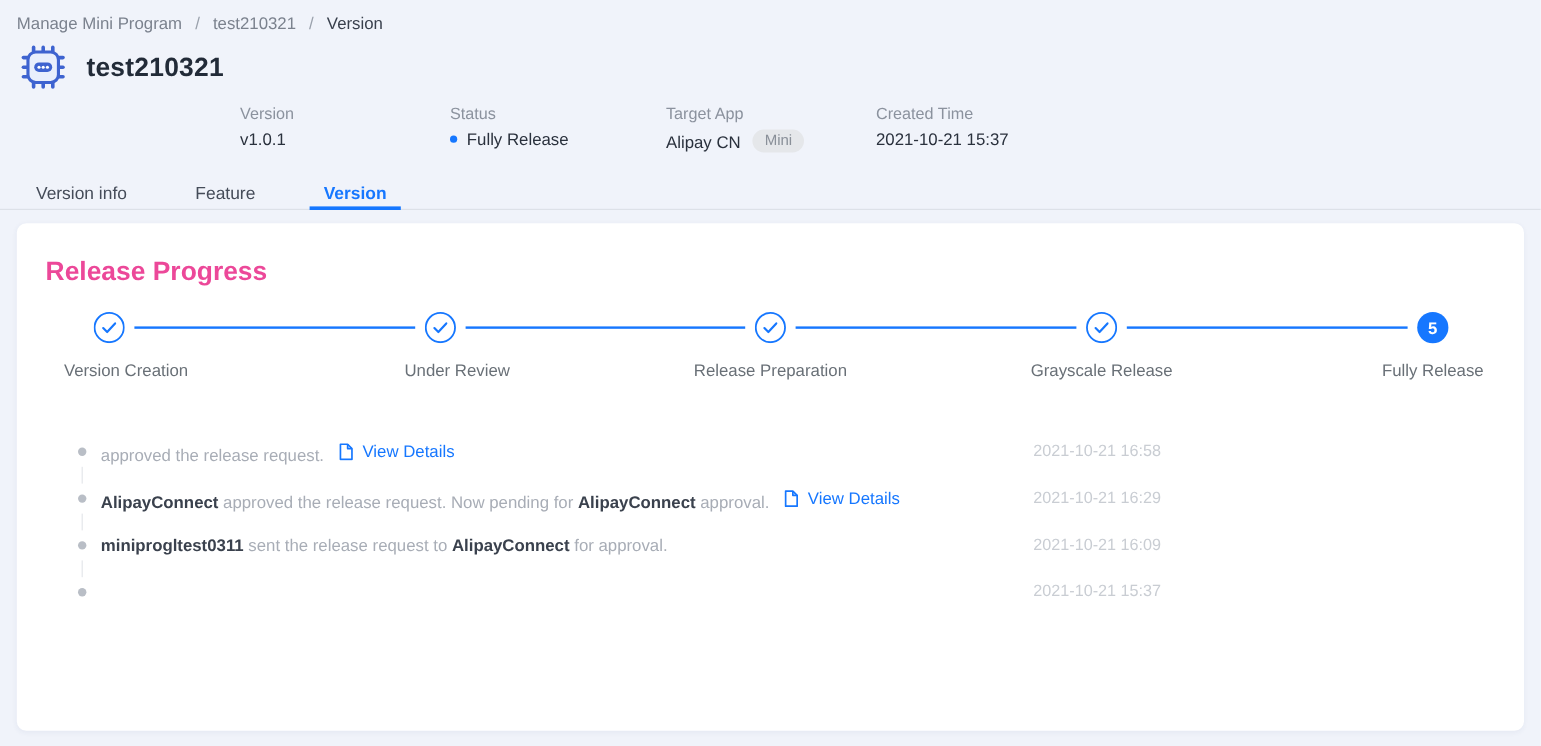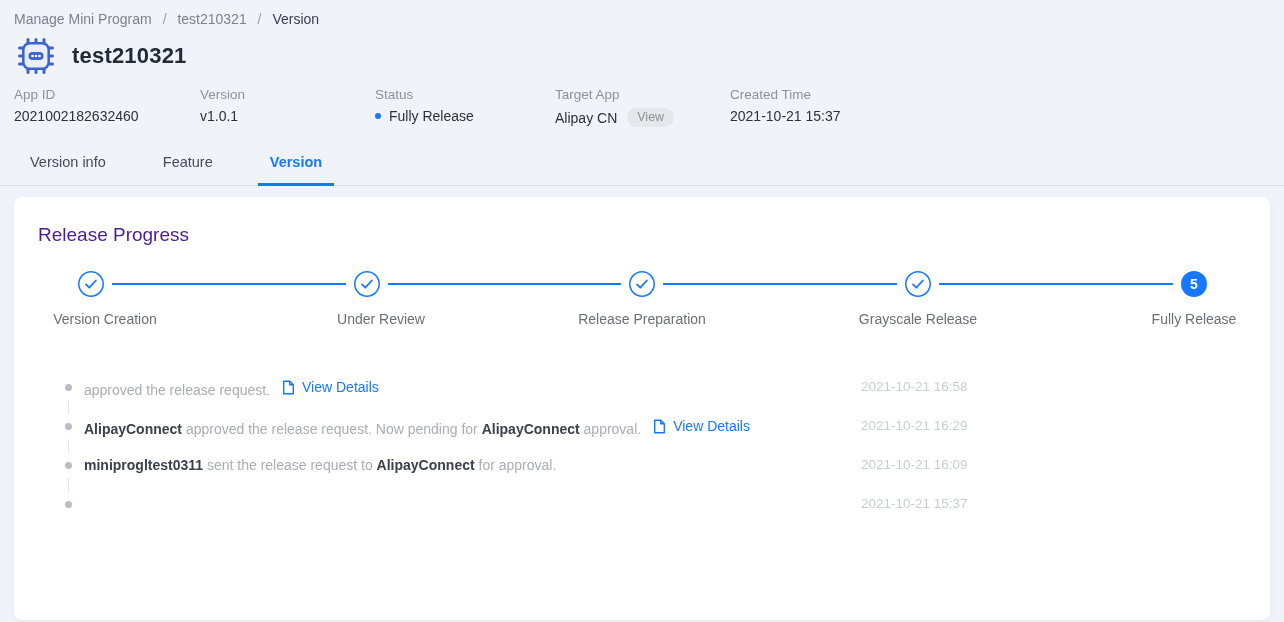--- a/index.html
+++ b/index.html
@@ -29,32 +29,32 @@
     display:inline-block; margin-left:10px; padding:2px 10px 3px;
     background:#e5e7ea; color:#8a9099; font-size:12.5px; border-radius:11px;
   }
 
   
   .tabbar {
     display:flex; column-gap:33px; padding-left:18px; margin-top:21px;
     border-bottom:1px solid #dde1e8;
   }
   .tab {
-    padding:0 12px 13px; font-size:14.5px; color:#454c59; cursor:pointer;
+    padding:0 12px 2px; font-size:14.5px; color:#454c59; cursor:pointer;
     border-bottom:3px solid transparent; margin-bottom:-1px; white-space:nowrap;
   }
   .tab.active { color:#1677ff; font-weight:700; border-bottom-color:#1677ff; }
 
   
   .card {
     position:relative; margin:11px 14px 14px; height:423px;
     background:#ffffff; border-radius:8px;
     box-shadow:0 1px 4px rgba(40,60,110,0.05);
   }
-  .card-title { position:absolute; left:24px; top:27px; font-size:19px; font-weight:400; color:#4c1d95; }
+  .card-title { position:absolute; left:24px; top:27px; font-size:22px; font-weight:700; color:#ec4899; }
 
   
   .stepper { position:absolute; left:0; right:0; top:56px; height:90px; }
   .step-line { position:absolute; top:30px; height:1.5px; background:#1677ff; }
   .step-circle {
     position:absolute; top:18px; width:26px; height:26px; border-radius:50%;
     background:#fff; display:flex; align-items:center; justify-content:center;
   }
   .step-circle.current { background:#1677ff; color:#fff; font-size:14px; font-weight:600; }
   .step-label {
@@ -110,40 +110,36 @@
       <rect x="12.5" y="16" width="15" height="8" rx="4" fill="#3e63d0"></rect>
       <circle cx="16.5" cy="20" r="1.3" fill="#ffffff"></circle>
         <circle cx="20" cy="20" r="1.3" fill="#ffffff"></circle>
         <circle cx="23.5" cy="20" r="1.3" fill="#ffffff"></circle>
     </svg>
   </span>
   <span class="app-title">test210321</span>
 </div>
 
 <div class="info-row">
-  <div class="info-field f0">
-    <div class="flabel">App ID</div>
-    <div class="fvalue">2021002182632460</div>
-  </div>
   <div class="info-field f1">
     <div class="flabel">Version</div>
     <div class="fvalue">v1.0.1</div>
   </div>
   <div class="info-field f2">
     <div class="flabel">Status</div>
     <div class="fvalue">
       <span class="status-dot"></span>
       <span>Fully Release</span>
     </div>
   </div>
   <div class="info-field f3">
     <div class="flabel">Target App</div>
     <div class="fvalue">
       <span>Alipay CN</span>
-      <span class="badge">View</span>
+      <span class="badge">Mini</span>
     </div>
   </div>
   <div class="info-field f4">
     <div class="flabel">Created Time</div>
     <div class="fvalue">2021-10-21 15:37</div>
   </div>
 </div>
 
 <div class="tabbar">
   <div class="tab">Version info</div>

